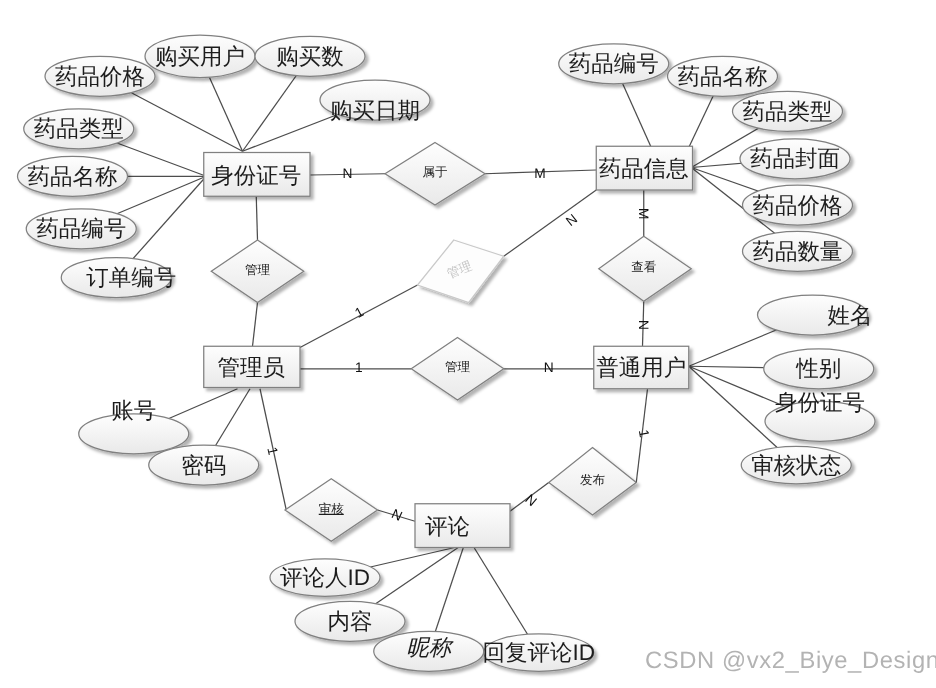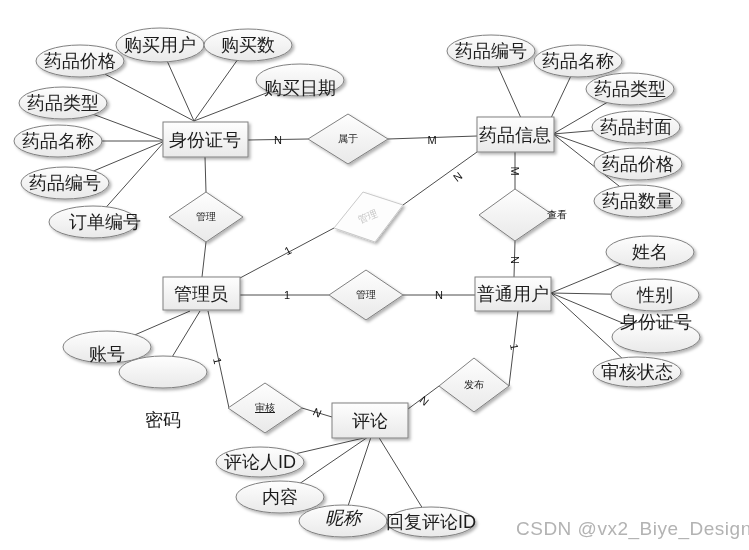--- a/index.html
+++ b/index.html
@@ -140,53 +140,53 @@
       <rect class="shape" x="163" y="277" width="77" height="33"></rect>
       <rect class="shape" x="475" y="277" width="76" height="34"></rect>
       <rect class="shape" x="332" y="403" width="76" height="35"></rect>
     </g>
   </svg>
 
   <div class="lbl" style="left:205px;top:140px;">身份证号</div>
   <div class="lbl" style="left:515px;top:135px;">药品信息</div>
   <div class="lbl" style="left:201px;top:294px;">管理员</div>
   <div class="lbl" style="left:513px;top:294px;">普通用户</div>
-  <div class="lbl" style="left:370px;top:421px;">评论</div>
+  <div class="lbl" style="left:358px;top:421px;">评论</div>
 
   <div class="lbl rel" style="left:348px;top:139px;">属于</div>
   <div class="lbl rel" style="left:206px;top:217px;">管理</div>
   <div class="lbl rel faded" style="left:368px;top:217px;transform:translate(-50%,-50%) rotate(-22deg);">管理</div>
   <div class="lbl rel" style="left:366px;top:295px;">管理</div>
-  <div class="lbl rel" style="left:515px;top:215px;margin-left:42px;">查看</div>
+  <div class="lbl rel" style="left:515px;top:215px;">查看</div>
   <div class="lbl rel" style="left:265px;top:408px;text-decoration:underline;">审核</div>
   <div class="lbl rel" style="left:474px;top:385px;">发布</div>
 
   <div class="lbl" style="left:80px;top:61px;">药品价格</div>
   <div class="lbl" style="left:160px;top:45px;">购买用户</div>
   <div class="lbl" style="left:248px;top:45px;">购买数</div>
   <div class="lbl" style="left:300px;top:88px;">购买日期</div>
   <div class="lbl" style="left:63px;top:103px;">药品类型</div>
   <div class="lbl" style="left:58px;top:141px;">药品名称</div>
   <div class="lbl" style="left:65px;top:183px;">药品编号</div>
   <div class="lbl" style="left:93px;top:222px;margin-left:12px;">订单编号</div>
 
   <div class="lbl" style="left:491px;top:51px;">药品编号</div>
   <div class="lbl" style="left:578px;top:61px;">药品名称</div>
   <div class="lbl" style="left:630px;top:89px;">药品类型</div>
   <div class="lbl" style="left:636px;top:127px;">药品封面</div>
   <div class="lbl" style="left:638px;top:164px;">药品价格</div>
   <div class="lbl" style="left:638px;top:201px;">药品数量</div>
 
-  <div class="lbl" style="left:650px;top:252px;">姓名</div>
+  <div class="lbl" style="left:680px;top:252px;">姓名</div>
   <div class="lbl" style="left:655px;top:295px;">性别</div>
   <div class="lbl" style="left:656px;top:322px;">身份证号</div>
   <div class="lbl" style="left:637px;top:372px;text-align:right;">审核状态</div>
 
-  <div class="lbl" style="left:107px;top:354px;">账号</div>
-  <div class="lbl" style="left:163px;top:372px;margin-top:48px;">密码</div>
+  <div class="lbl" style="left:107px;top:328px;">账号</div>
+  <div class="lbl" style="left:163px;top:372px;">密码</div>
 
   <div class="lbl" style="left:260px;top:462px;">评论人ID</div>
   <div class="lbl" style="left:280px;top:497px;">内容</div>
   <div class="lbl" style="left:343px;top:518px;font-style:italic;">昵称</div>
   <div class="lbl" style="left:431px;top:522px;">回复评论ID</div>
 
   <div class="lbl card" style="left:278px;top:140px;">N</div>
   <div class="lbl card" style="left:432px;top:140px;">M</div>
   <div class="lbl card" style="left:514px;top:171px;transform:translate(-50%,-50%) rotate(90deg);">M</div>
   <div class="lbl card" style="left:514px;top:260px;transform:translate(-50%,-50%) rotate(90deg);">N</div>

